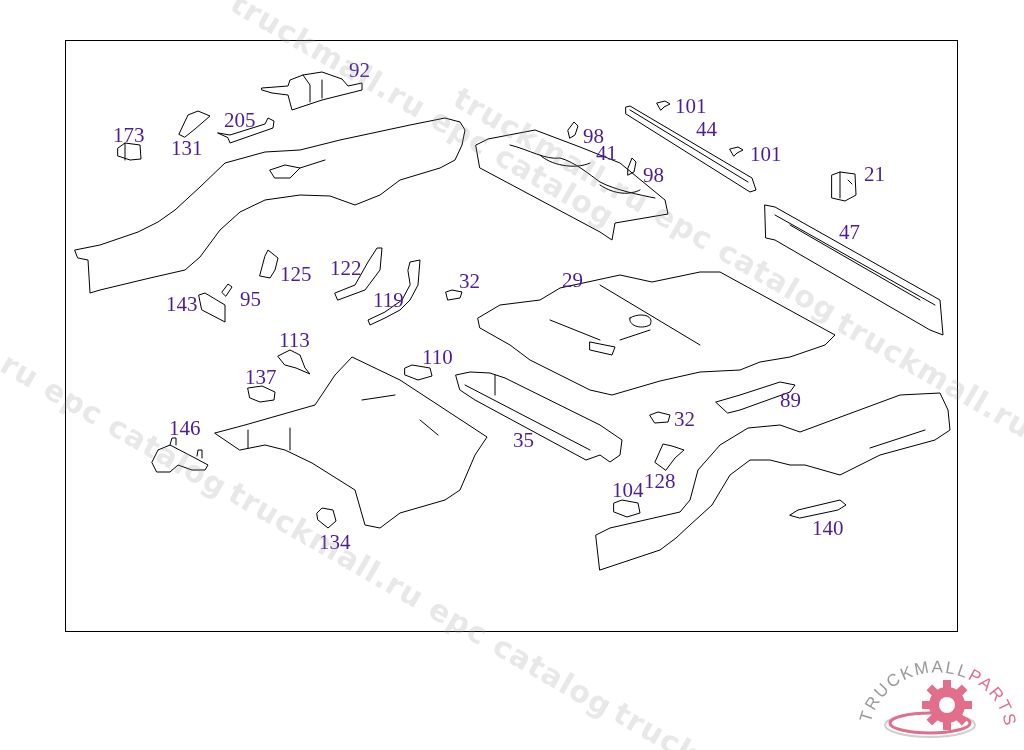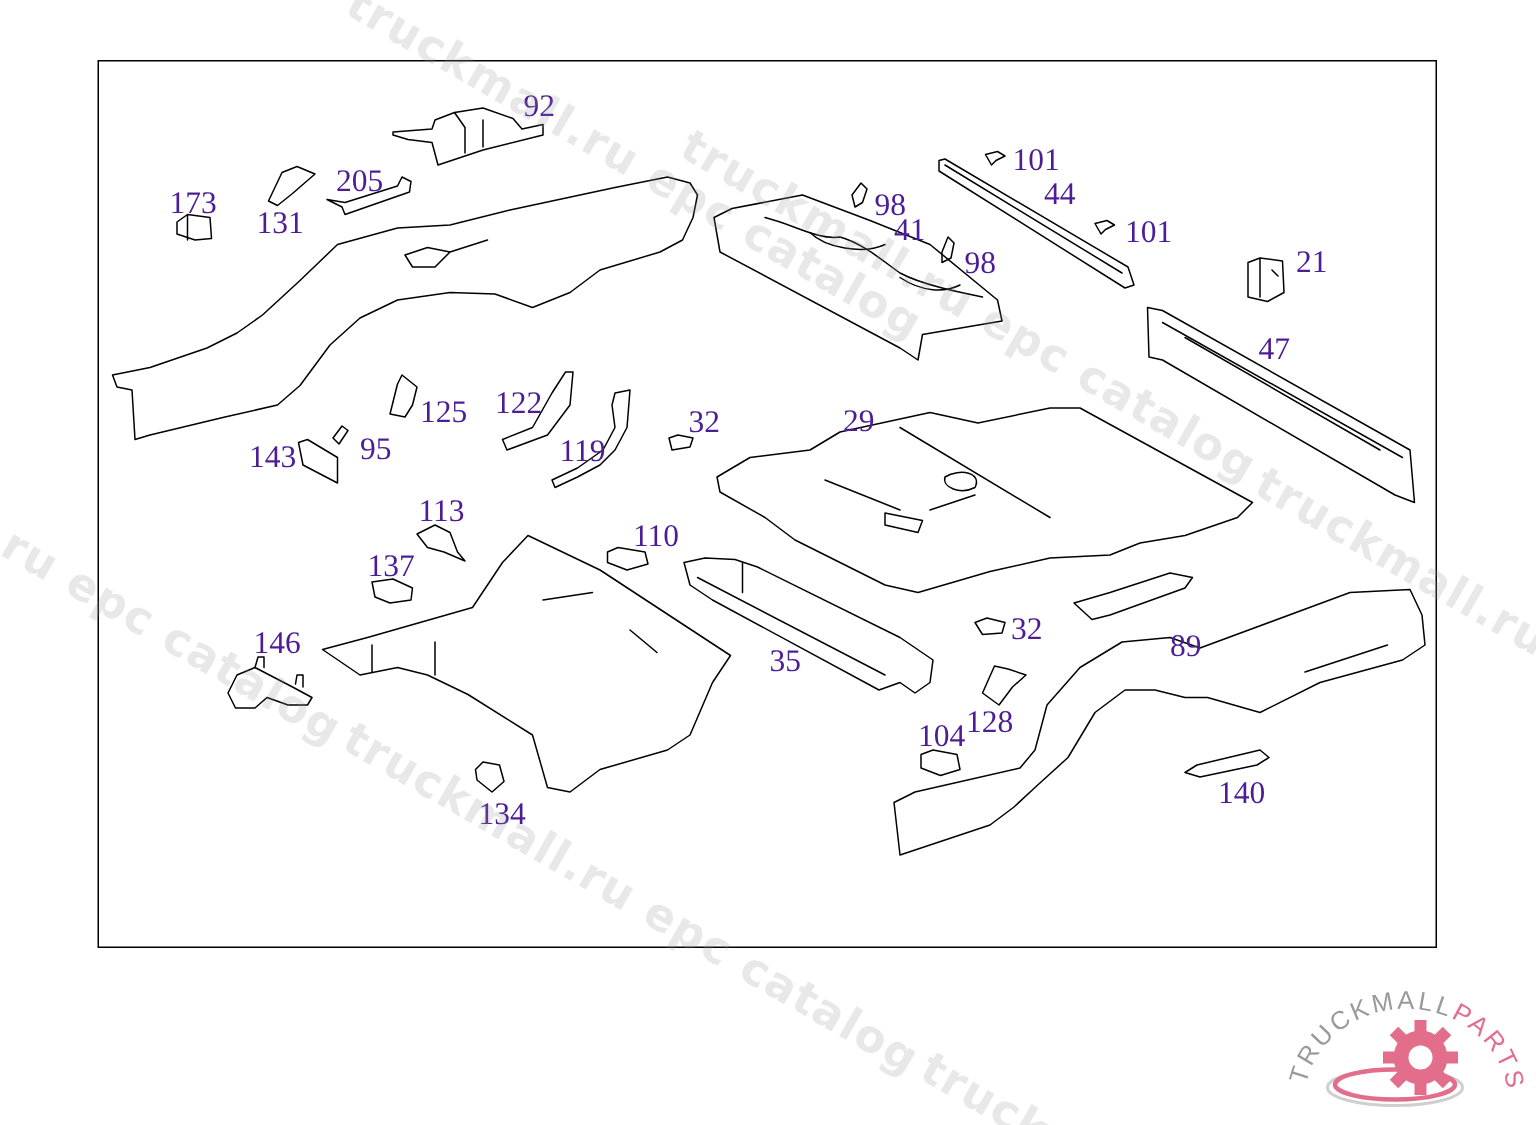--- a/index.html
+++ b/index.html
@@ -177,21 +177,21 @@
 <span class="callout" style="left:459px;top:271px">32</span>
 <span class="callout" style="left:562px;top:270px">29</span>
 <span class="callout" style="left:166px;top:294px">143</span>
 <span class="callout" style="left:240px;top:289px">95</span>
 <span class="callout" style="left:279px;top:330px">113</span>
 <span class="callout" style="left:422px;top:347px">110</span>
 <span class="callout" style="left:245px;top:367px">137</span>
 <span class="callout" style="left:169px;top:418px">146</span>
 <span class="callout" style="left:513px;top:430px">35</span>
 <span class="callout" style="left:674px;top:409px">32</span>
-<span class="callout" style="left:780px;top:420px">89</span>
+<span class="callout" style="left:780px;top:390px">89</span>
 <span class="callout" style="left:644px;top:471px">128</span>
 <span class="callout" style="left:612px;top:480px">104</span>
 <span class="callout" style="left:319px;top:532px">134</span>
 <span class="callout" style="left:812px;top:518px">140</span>
 
 <div class="wm" style="left:242px;top:-15px">truckmall.ru epc catalog</div>
 <div class="wm" style="left:465px;top:80px">truckmall.ru epc catalog</div>
 <div class="wm" style="left:-145px;top:255px">truckmall.ru epc catalog</div>
 <div class="wm" style="left:848px;top:305px">truckmall.ru epc catalog</div>
 <div class="wm" style="left:240px;top:475px">truckmall.ru epc catalog</div>

